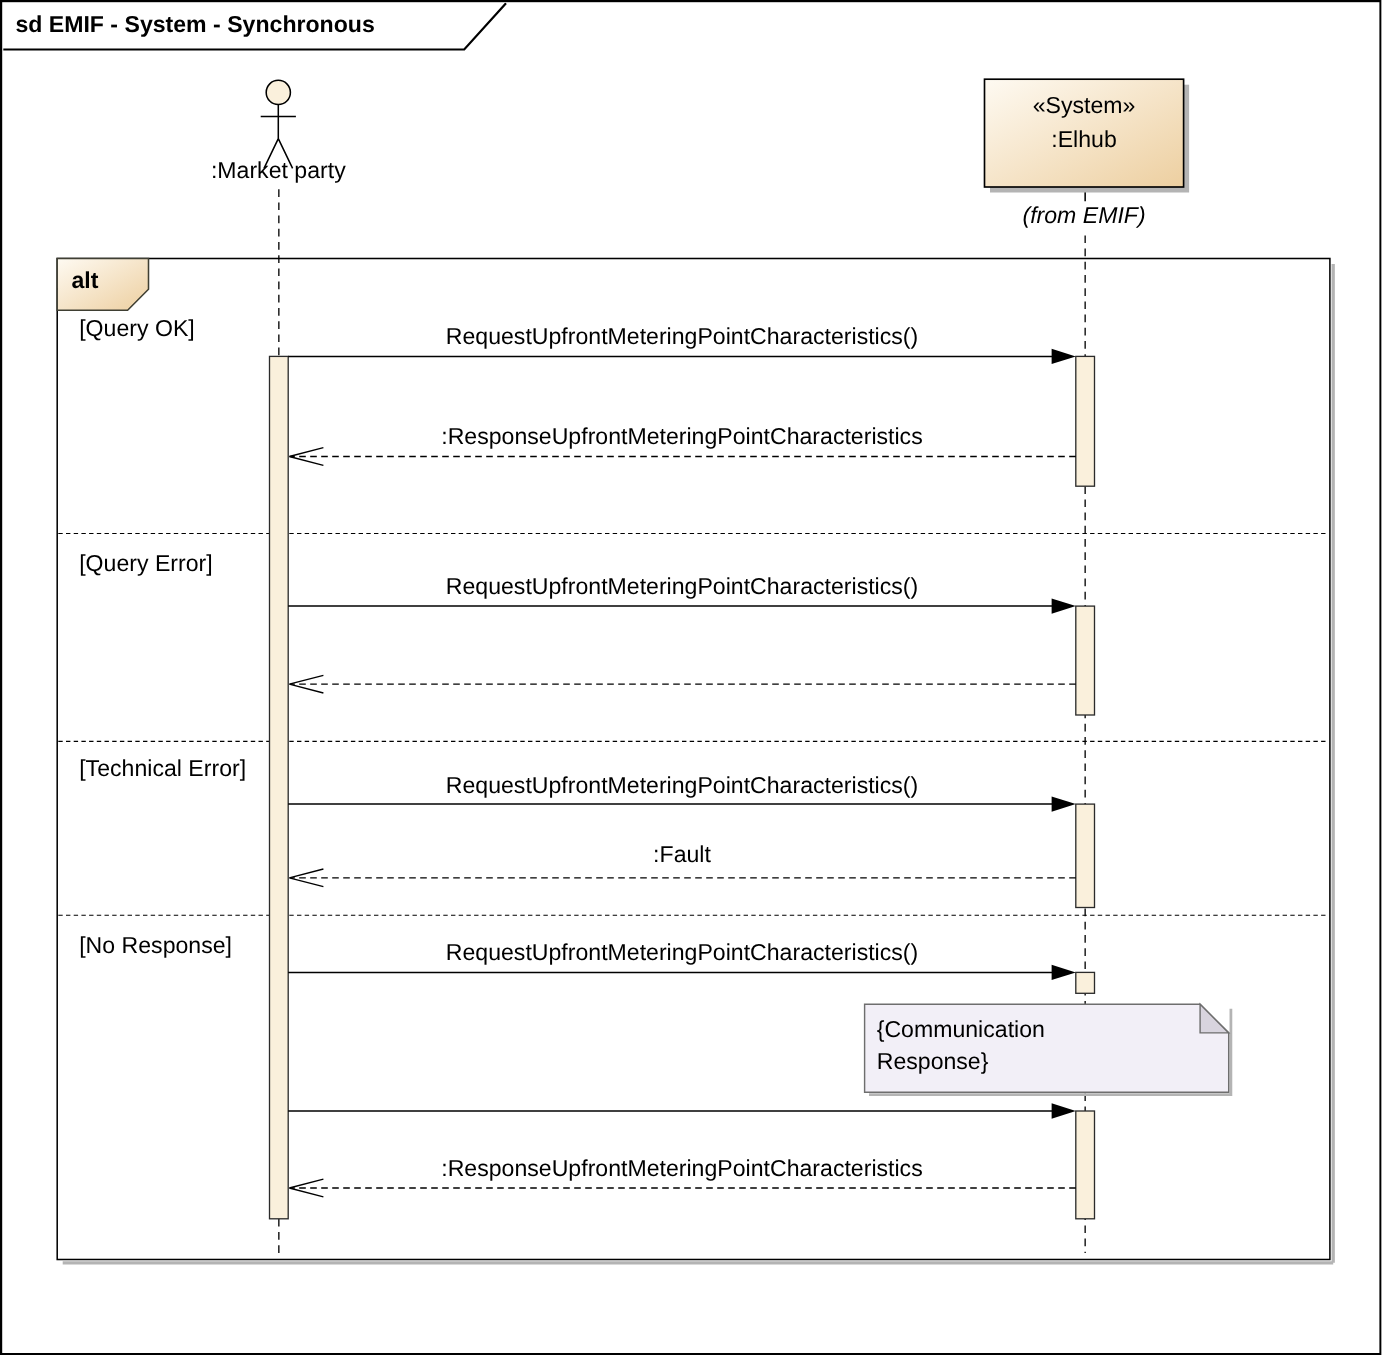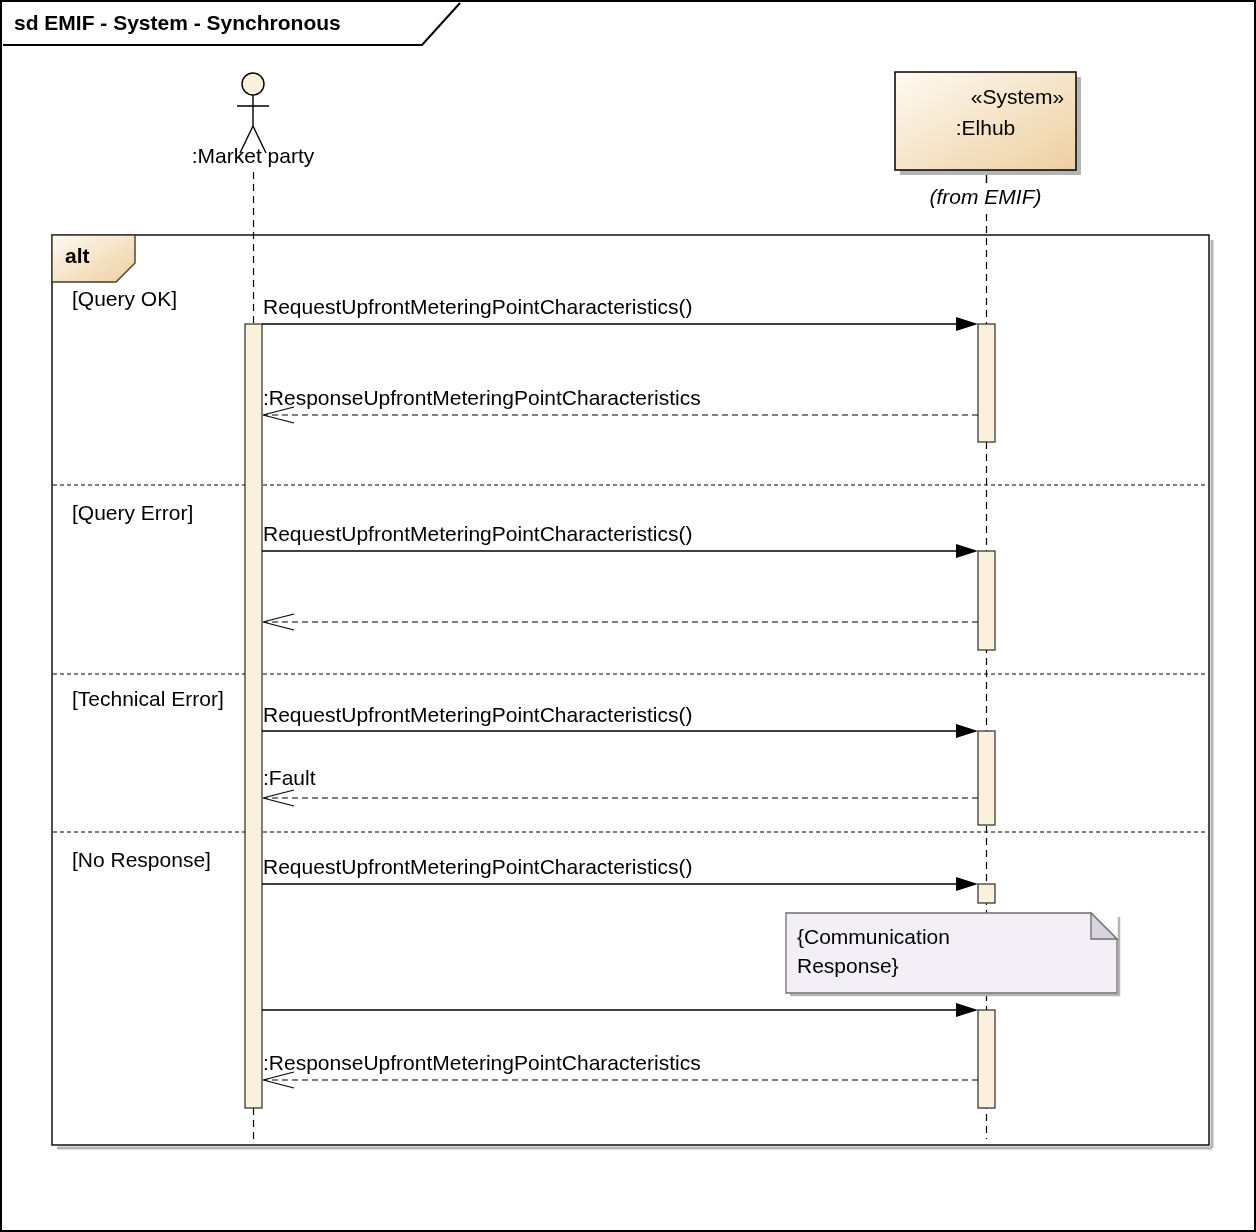--- a/index.html
+++ b/index.html
@@ -10,26 +10,26 @@
     border:2px solid #000;
     background:#fff;
     font-family:"Liberation Sans", sans-serif;
     color:#000;
     overflow:hidden;
   }
   svg.layer{position:absolute;left:0;top:0;z-index:1;}
   .txt{position:absolute;font-size:21px;line-height:26px;white-space:nowrap;z-index:2;}
   .title{left:12px;top:8px;font-size:21px;font-weight:bold;}
   .actor-label{left:166px;top:141px;width:170px;text-align:center;}
-  .elhub-stereo{left:893px;top:82px;width:181px;text-align:center;margin-left:32px;}
+  .elhub-stereo{left:893px;top:82px;width:181px;text-align:center;}
   .elhub-name{left:893px;top:113px;width:181px;text-align:center;}
   .elhub-from{left:893px;top:182px;width:181px;text-align:center;font-style:italic;}
   .alt-op{left:63px;top:241px;font-weight:bold;font-size:21px;}
   .guard{left:70px;}
-  .msg{left:261px;width:714px;text-align:left;}
+  .msg{left:261px;width:714px;text-align:center;}
   .note-text{left:795px;top:920px;width:200px;white-space:normal;line-height:29px;z-index:2;}
   .retry-label{left:145px;top:974px;width:958px;text-align:center;z-index:3;}
   .retry-label span{background:#fff;padding:0 2px;}
 </style>
 </head>
 <body>
 
 <div class="canvas">
 
   <svg class="layer" width="1256" height="1232" viewBox="0 0 1256 1232">

